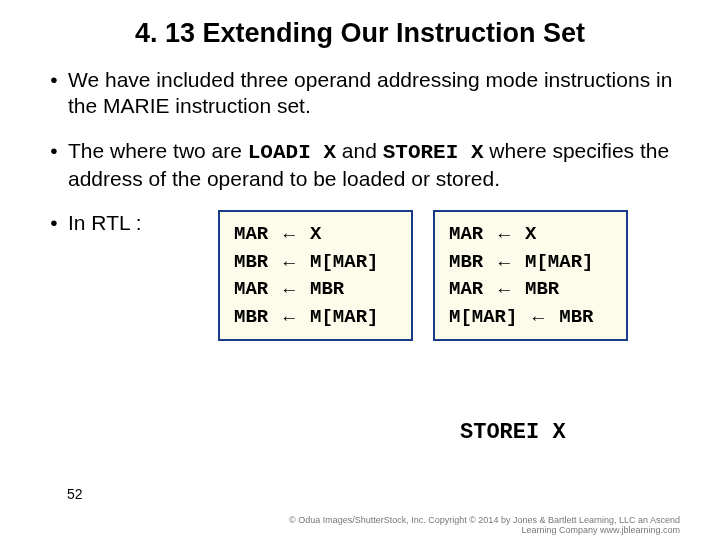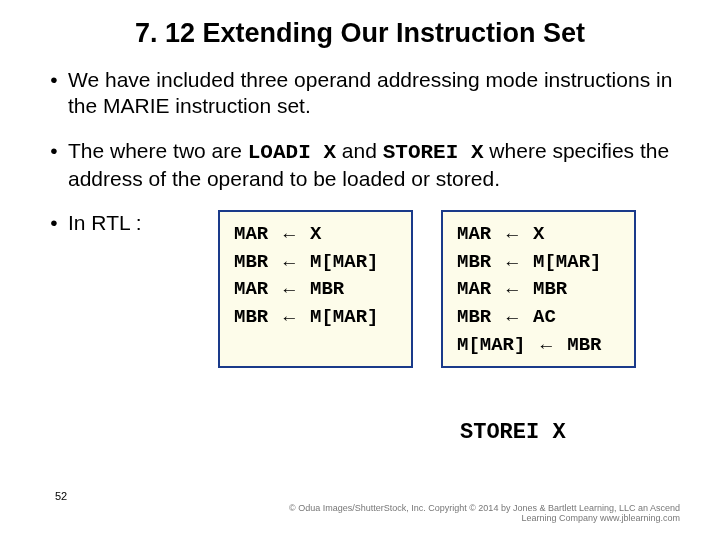--- a/index.html
+++ b/index.html
@@ -42,21 +42,21 @@
   .rtl-row {
     display: flex;
     align-items: flex-start;
   }
   .rtl-label {
     width: 150px;
     flex: 0 0 150px;
   }
   .boxes {
     display: flex;
-    gap: 28px;
+    gap: 20px;
   }
   .rtlbox {
     border: 2px solid #1a3a8a;
     background: #fdfcea;
     padding: 8px 14px 8px 14px;
     font-family: "Courier New", Courier, monospace;
     font-weight: bold;
     font-size: 19px;
     line-height: 1.35;
     white-space: nowrap;
@@ -67,41 +67,41 @@
   .storei-label {
     position: absolute;
     left: 460px;
     top: 420px;
     font-family: "Courier New", Courier, monospace;
     font-weight: bold;
     font-size: 22px;
   }
   .pagenum {
     position: absolute;
-    left: 55px;
+    left: 67px;
     bottom: 38px;
-    font-size: 11px;
+    font-size: 14px;
   }
   .copyright {
     position: absolute;
     right: 40px;
-    bottom: 16px;
+    bottom: 4px;
     font-size: 9px;
     color: #777;
     text-align: right;
     max-width: 410px;
     line-height: 1.1;
   }
 </style>
 </head>
 <body>
 
 <div class="slide">
 
-  <div class="title">7. 12 Extending Our Instruction Set</div>
+  <div class="title">4. 13 Extending Our Instruction Set</div>
 
   <div class="bullets">
 
     <div class="bullet">
       <div class="dot">•</div>
       <div class="txt">We have included three operand addressing mode instructions in the MARIE instruction set.</div>
     </div>
 
     <div class="bullet">
       <div class="dot">•</div>
@@ -120,21 +120,20 @@
           <span class="line"><span>MAR</span> <span class="arrow">←</span> <span>X</span></span>
           <span class="line"><span>MBR</span> <span class="arrow">←</span> <span>M[MAR]</span></span>
           <span class="line"><span>MAR</span> <span class="arrow">←</span> <span>MBR</span></span>
           <span class="line"><span>MBR</span> <span class="arrow">←</span> <span>M[MAR]</span></span>
         </div>
 
         <div class="rtlbox">
           <span class="line"><span>MAR</span> <span class="arrow">←</span> <span>X</span></span>
           <span class="line"><span>MBR</span> <span class="arrow">←</span> <span>M[MAR]</span></span>
           <span class="line"><span>MAR</span> <span class="arrow">←</span> <span>MBR</span></span>
-          <span class="line"><span>MBR</span> <span class="arrow">←</span> <span>AC</span></span>
           <span class="line"><span>M[MAR]</span> <span class="arrow">←</span> <span>MBR</span></span>
         </div>
 
       </div>
     </div>
 
   </div>
 
   <div class="storei-label">STOREI X</div>
 

